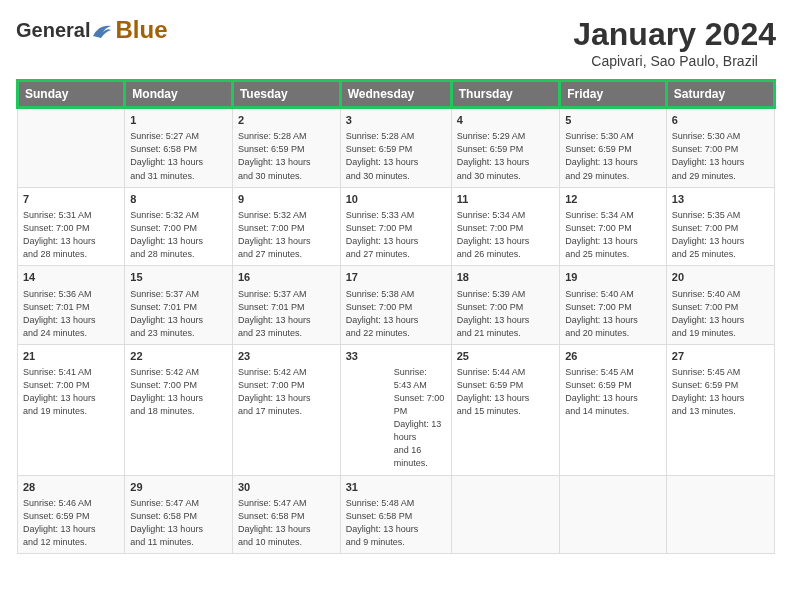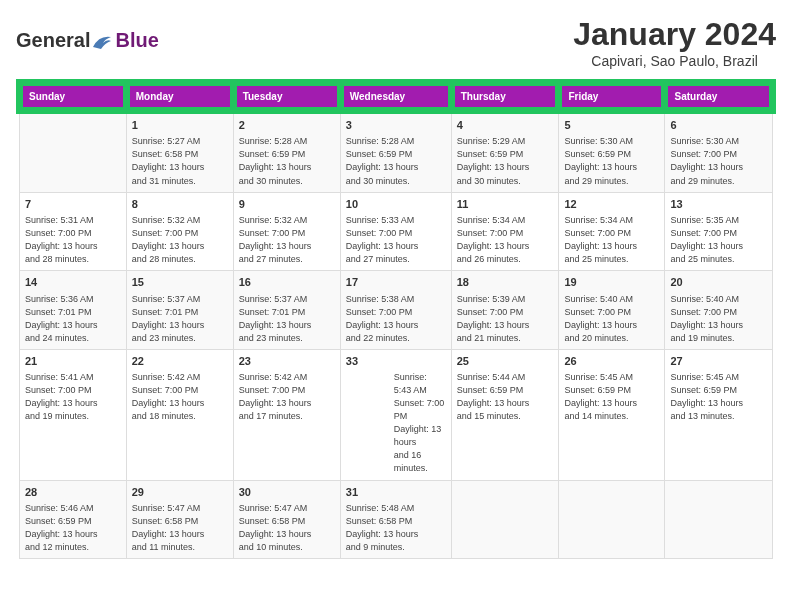--- a/index.html
+++ b/index.html
@@ -16,47 +16,46 @@
     }
     .header {
       display: flex;
       justify-content: space-between;
       align-items: flex-start;
       margin-bottom: 10px;
     }
     .logo {
       display: flex;
       align-items: flex-start;
-      margin-top: 13px;
     }
     .title-block {
       text-align: center;
     }
     .month-title {
       font-size: 32px;
       font-weight: bold;
       color: #333;
     }
     .subtitle {
       font-size: 14px;
       color: #404040;
     }
     table {
       width: 100%;
       border-collapse: collapse;
       font-size: 10px;
     }
     thead tr th {
-      background: #a21caf;
+      background: #737373;
       color: #fff;
       text-align: left;
       padding: 5px 6px;
-      font-size: 10px;
+      font-size: 12px;
       font-weight: bold;
-      border: 7px solid #22c55e;
+      border: 3px solid #22c55e;
     }
     tbody tr td {
       vertical-align: top;
       padding: 4px 5px;
       border: 1px solid #ddd;
       width: 113px;
       min-height: 70px;
       background: #fff;
       color: #333;
       font-size: 9.5px;
@@ -83,21 +82,21 @@
 <div class="container">
   <div class="header">
     <div class="logo">
       <div>
         <div style="display:flex;align-items:center;">
           <div style="font-size:20px;font-weight:bold;color:#333;line-height:1;">
             <span style="color:#333;">General</span><svg width="22" height="18" viewBox="0 0 22 18" style="vertical-align:middle;margin-left:1px;">
                 <path d="M2 14 Q8 2 20 4 Q14 6 12 10 Q16 6 20 8 Q14 10 10 16 Z" fill="#4a7bb5"></path>
               </svg>
           </div>
-          <div style="font-size:20px;font-weight:bold;color:#701a75;margin-left:2px;">Blue</div>
+          <div style="font-size:24px;font-weight:bold;color:#a16207;margin-left:2px;">Blue</div>
         </div>
       </div>
     </div>
     <div class="title-block">
       <div class="month-title">January 2024</div>
       <div class="subtitle">Capivari, Sao Paulo, Brazil</div>
     </div>
   </div>
 
   <table>

